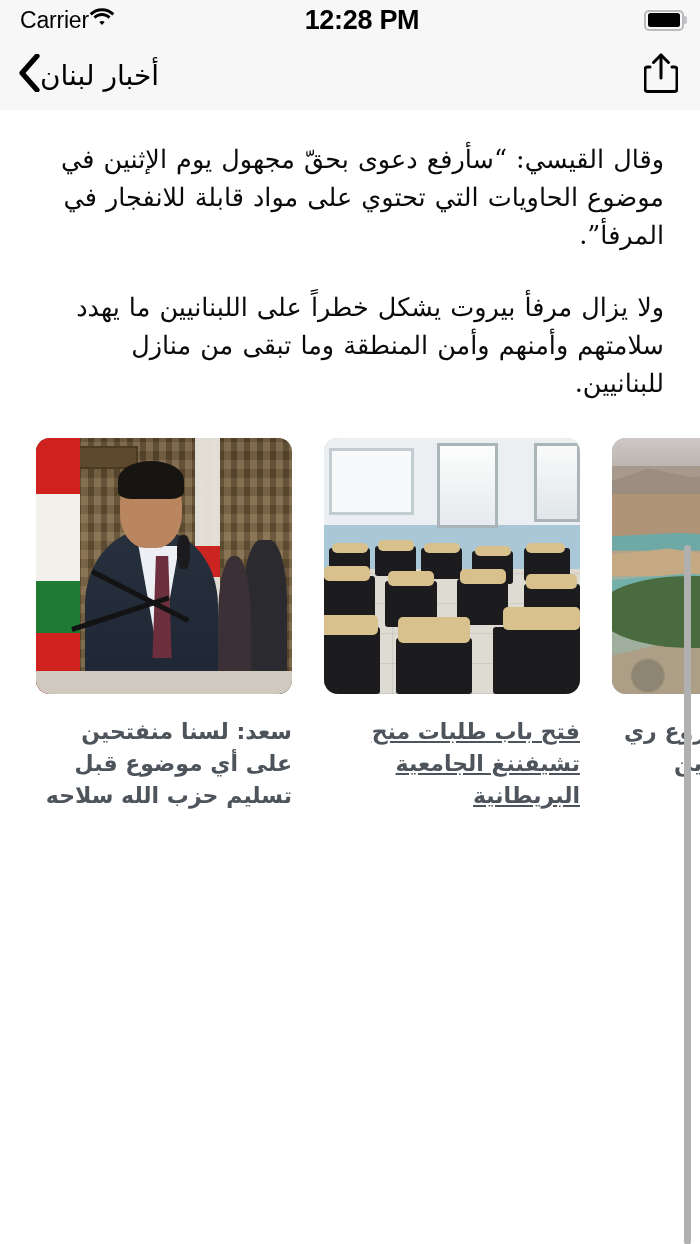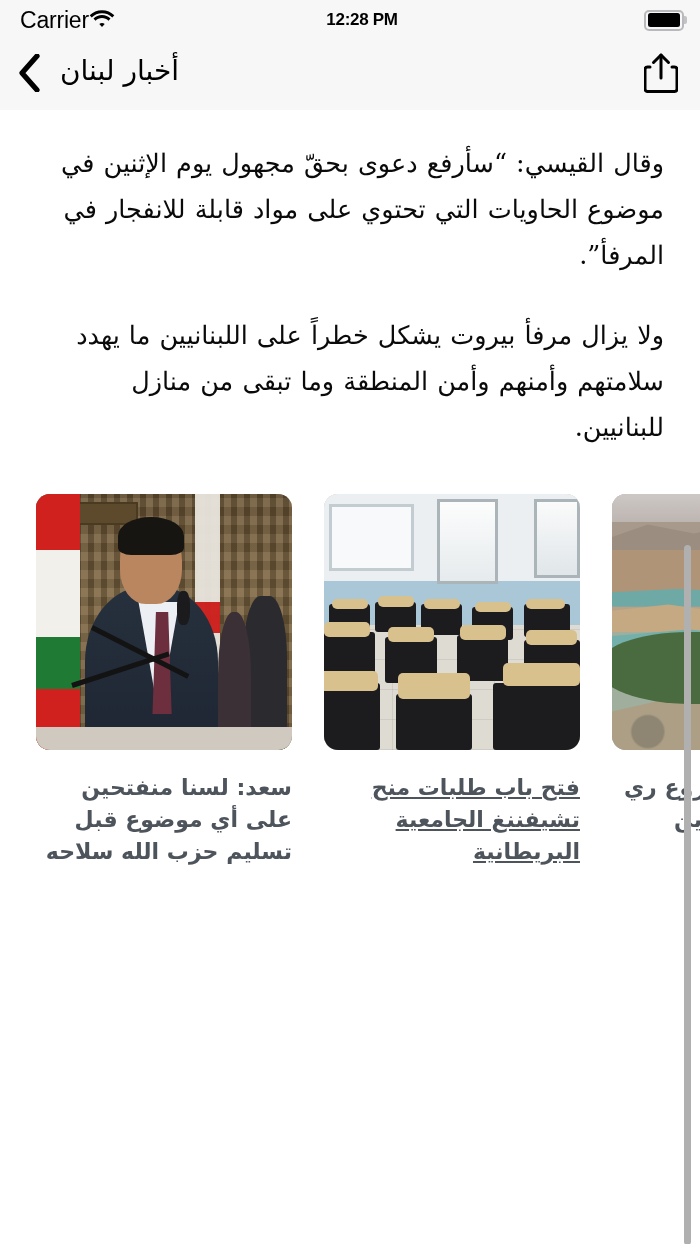--- a/index.html
+++ b/index.html
@@ -18,34 +18,34 @@
 
   
   .statusbar {
     height:40px;
     background:#f7f7f7;
     display:flex;
     align-items:center;
     padding:0 16px 0 20px;
     position:relative;
   }
-  .sb-left { display:flex; align-items:center; gap:0; }
+  .sb-left { display:flex; gap:0; }
   .sb-carrier {
     font-size:23px; font-weight:400; color:#000;
     letter-spacing:-0.2px;
     font-family:"Liberation Sans", sans-serif;
   }
   .sb-wifi { display:block; }
   .sb-center {
     position:absolute; left:0; right:0; top:0; bottom:0;
     display:flex; align-items:center; justify-content:center;
     pointer-events:none;
   }
   .sb-time {
-    font-size:17px; font-weight:700; color:#000;
+    font-size:27px; font-weight:700; color:#000;
     letter-spacing:-0.3px;
     margin-left:24px;
   }
   .sb-right {
     margin-left:auto; display:flex; align-items:center;
     position:relative; z-index:2;
   }
   .battery {
     width:40px; height:21px;
     border:2.2px solid #b9b9bd;
@@ -69,21 +69,21 @@
   
   .navbar {
     height:70px;
     background:#f7f7f7;
     display:flex;
     align-items:center;
     padding:0 22px 0 18px;
     position:relative;
   }
   .nav-back {
-    display:flex; align-items:flex-start; gap:20px;
+    display:flex; align-items:center; gap:0;
     cursor:pointer;
   }
   .chev {
     display:block;
   }
   .nav-title {
     font-size:28px;
     color:#000;
     direction:rtl;
     font-family:"DejaVu Sans", sans-serif;
@@ -103,28 +103,28 @@
     overflow:hidden;
   }
   .article {
     padding:30px 36px 0 36px;
     direction:rtl;
     text-align:right;
   }
   .para {
     font-family:"DejaVu Serif", serif;
     font-size:25.5px;
-    line-height:46px;
+    line-height:38px;
     color:#0a0a0a;
     margin-bottom:34px;
     direction:rtl;
     text-align:right;
     word-spacing:1px;
   }
-  .para:last-of-type { margin-bottom:8px;text-align:right; }
+  .para:last-of-type { margin-bottom:0;text-align:right; }
 
   
   .related-head {
     font-size:37px;
     font-weight:700;
     color:#000;
     direction:ltr;
     text-align:left;
     padding:28px 36px 0 36px;
     letter-spacing:-0.4px;

